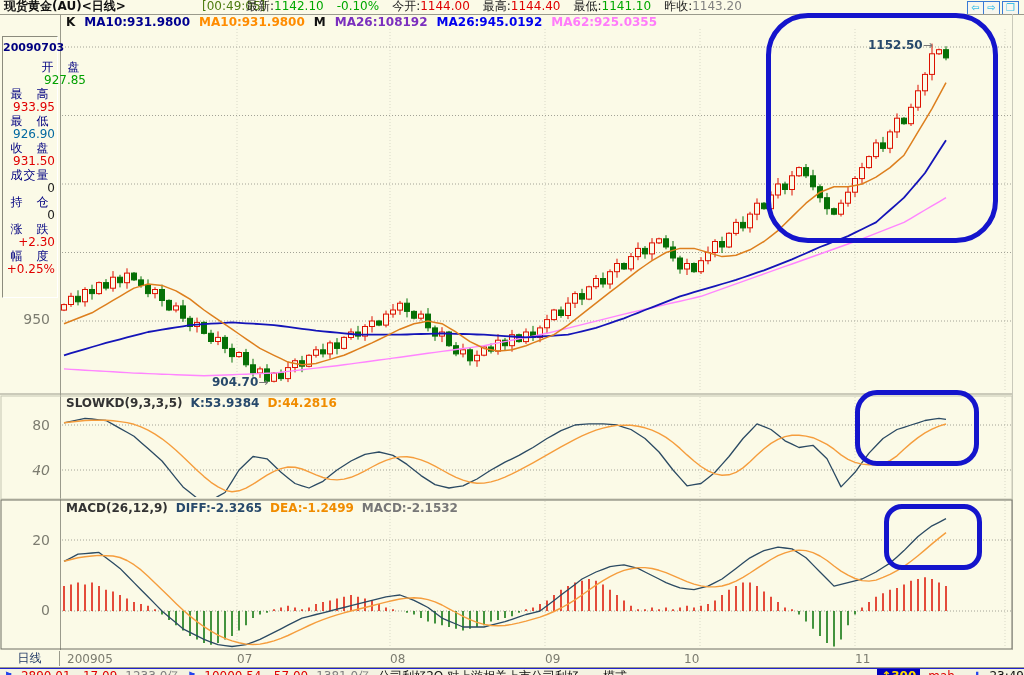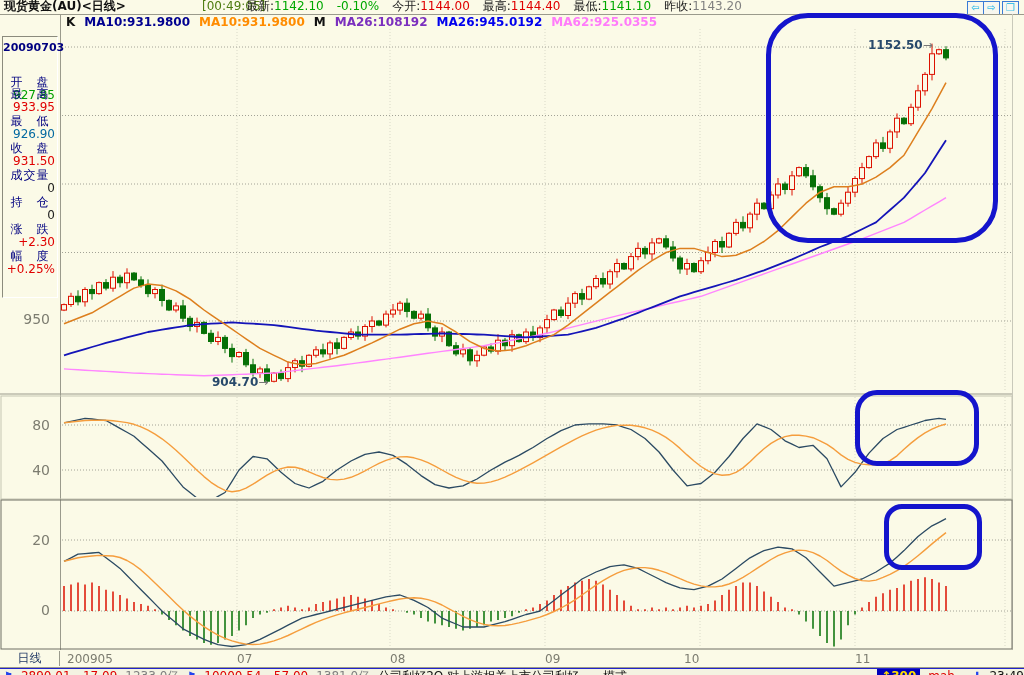--- a/index.html
+++ b/index.html
@@ -74,21 +74,21 @@
 
   <div id="sep1" class="abs"></div>
   <div id="vline-left" class="abs"></div>
   <div id="vline-right" class="abs"></div>
 
   <div id="mabar" class="abs"><span style="color: rgb(17, 17, 17);">K</span><span style="color: rgb(0, 0, 144);">MA10:931.9800</span><span style="color: rgb(255, 140, 0);">MA10:931.9800</span><span style="color: rgb(17, 17, 17);">M</span><span style="color: rgb(123, 47, 190);">MA26:108192</span><span style="color: rgb(0, 0, 238);">MA26:945.0192</span><span style="color: rgb(255, 123, 250);">MA62:925.0355</span></div>
 
   <div id="sbox" class="abs">
     <div id="sdate">20090703</div>
     <div id="srows"></div>
-  <div class="srow" style="top: 39px;">
+  <div class="srow" style="top: 24px; padding-left: 31px;">
         <span class="l">开　盘</span>
         <span class="v" style="color: rgb(0, 160, 0);">927.85</span>
       </div>
       <div class="srow" style="top: 51px;">
         <span class="l">最　高</span>
         <span class="v" style="color: rgb(224, 0, 0);">933.95</span>
       </div>
       <div class="srow" style="top: 78px;">
         <span class="l">最　低</span>
         <span class="v" style="color: #0369a1;">926.90</span>
@@ -110,21 +110,21 @@
         <span class="v" style="color: rgb(224, 0, 0);">+2.30</span>
       </div>
       <div class="srow" style="top: 213px;">
         <span class="l">幅　度</span>
         <span class="v" style="color: rgb(224, 0, 0);">+0.25%</span>
       </div>
     </div>
   <div class="axlab abs" style="top:313px">950</div>
   <div id="kdlabs">
       <div class="axlab abs" style="top: 419px;">80</div>
-      <div class="axlab abs" style="top: 464px;">40</div>
+      <div class="axlab abs" style="top: 464px; font-style: italic;">40</div>
     </div>
   <div id="macdlabs">
       <div class="axlab abs" style="top: 534px;">20</div>
       <div class="axlab abs" style="top: 604px;">0</div>
     </div>
 
   <svg id="chart-svg" width="1024" height="675">
       <defs>
         <clipPath id="cMain">
           <rect x="61" y="29" width="951" height="364"></rect>
@@ -555,20 +555,22 @@
         <line x1="939" y1="611" x2="939" y2="582.6" stroke="#DD1100" stroke-width="1.5"></line>
         <line x1="946" y1="611" x2="946" y2="586.1" stroke="#DD1100" stroke-width="1.5"></line>
         <polyline points="64,561.3 71,557.8 78,554.2 85,553.6 92,553.0 99,552.4 106,557.8 113,563.1 120,568.4 127,575.5 134,582.6 141,589.7 148,596.8 155,603.9 162,611.0 169,616.9 176,622.8 183,628.8 190,632.3 197,635.9 204,639.4 211,642.1 218,644.7 225,645.6 232,646.5 239,645.6 246,644.7 253,642.1 260,639.4 267,635.9 274,632.3 281,628.8 288,625.2 295,621.6 302,618.1 309,616.3 316,614.5 323,612.8 330,611.0 337,609.2 344,607.5 351,605.7 358,603.9 365,602.1 372,600.4 379,598.6 386,596.8 393,595.9 400,595.0 407,597.7 414,600.4 421,603.9 428,607.5 435,612.8 442,618.1 449,621.1 456,624.0 463,627.0 470,627.0 477,627.0 484,627.0 491,625.2 498,623.4 505,621.6 512,619.3 519,616.9 526,614.5 533,612.8 540,611.0 547,605.7 554,600.4 561,595.0 568,589.7 575,584.4 582,579.0 589,575.5 596,572.0 603,569.3 610,566.6 617,565.7 624,564.9 631,566.6 638,568.4 645,572.0 652,575.5 659,579.0 666,582.6 673,585.3 680,587.9 687,588.8 694,589.7 701,587.9 708,586.1 715,582.6 722,579.0 729,573.7 736,568.4 743,563.1 750,557.8 757,554.2 764,550.6 771,548.9 778,547.1 785,548.0 792,548.9 799,553.3 806,557.8 813,564.9 820,572.0 827,579.0 834,586.1 841,584.4 848,582.6 855,580.8 862,579.0 869,575.5 876,572.0 883,567.5 890,563.1 897,556.9 904,550.6 911,543.5 918,536.5 925,531.1 932,525.8 939,522.3 946,518.7" fill="none" stroke="#2B4A63" stroke-width="1.3" stroke-linejoin="round"></polyline>
         <polyline points="64,561.3 71,559.5 78,557.8 85,556.7 92,556.0 99,555.4 106,555.7 113,556.0 120,557.5 127,560.5 134,564.7 141,569.9 148,576.3 155,582.9 162,589.7 169,596.6 176,603.4 183,610.0 190,616.1 197,621.6 204,626.7 211,631.2 218,635.1 225,638.4 232,640.9 239,642.8 246,644.1 253,644.5 260,644.1 267,642.8 274,640.9 281,638.4 288,635.5 295,632.2 302,628.8 309,625.5 316,622.4 323,619.6 330,617.1 337,614.8 344,612.8 351,611.0 358,609.2 365,607.5 372,605.7 379,603.9 386,602.1 393,600.5 400,599.0 407,598.1 414,597.8 421,598.3 428,599.6 435,601.9 442,605.0 449,608.8 456,612.5 463,616.3 470,619.6 477,622.4 484,624.4 491,625.5 498,625.8 505,625.5 512,624.4 519,622.9 526,621.1 533,619.1 540,617.1 547,614.5 554,611.5 561,608.0 568,604.2 575,599.8 582,595.0 589,590.0 596,585.1 603,580.7 610,576.6 617,573.2 624,570.4 631,568.7 638,567.6 645,567.6 652,568.5 659,570.3 666,572.7 673,575.6 680,578.7 687,581.6 694,584.1 701,585.9 708,586.9 715,586.9 722,586.0 729,584.0 736,581.1 743,577.3 750,573.0 757,568.4 764,563.8 771,559.5 778,555.7 785,552.8 792,550.8 799,550.1 806,550.6 813,552.7 820,556.0 827,560.5 834,566.0 841,571.1 848,575.2 855,578.5 862,580.6 869,581.1 876,580.1 883,577.4 890,574.4 897,570.7 904,566.4 911,561.3 918,555.7 925,549.9 932,543.9 939,538.1 946,532.6" fill="none" stroke="#F59D3D" stroke-width="1.4" stroke-linejoin="round"></polyline>
       </g>
       <line x1="0" y1="394" x2="1012" y2="394" stroke="#9a9a8c"></line>
       <rect x="1" y="396" width="1011" height="103" fill="none" stroke="#c6c6b4"></rect>
       <rect x="1" y="500" width="1011" height="149" fill="none" stroke="#6f6f64"></rect>
     </svg>
 
+  <div class="ptitle" style="left:66px;top:397px" id="kdtitle"><span style="color: rgb(51, 51, 51);">SLOWKD(9,3,3,5)</span><span style="color: rgb(39, 73, 107);">K:53.9384</span><span style="color: rgb(240, 140, 0);">D:44.2816</span></div>
+  <div class="ptitle" style="left:66px;top:502px" id="macdtitle"><span style="color: rgb(51, 51, 51);">MACD(26,12,9)</span><span style="color: rgb(39, 73, 107);">DIFF:-2.3265</span><span style="color: rgb(240, 140, 0);">DEA:-1.2499</span><span style="color: rgb(119, 119, 119);">MACD:-2.1532</span></div>
 
   <div id="ring-main" class="ring"></div>
   <div id="ring-kd" class="ring"></div>
   <div id="ring-macd" class="ring"></div>
 
   <div class="pricetag" style="left:868px;top:38px">
     <span>1152.50</span><span class="ar">→</span>
   </div>
   <div class="pricetag" style="left:212px;top:375px">
     <span>904.70</span><span class="ar">→</span>

